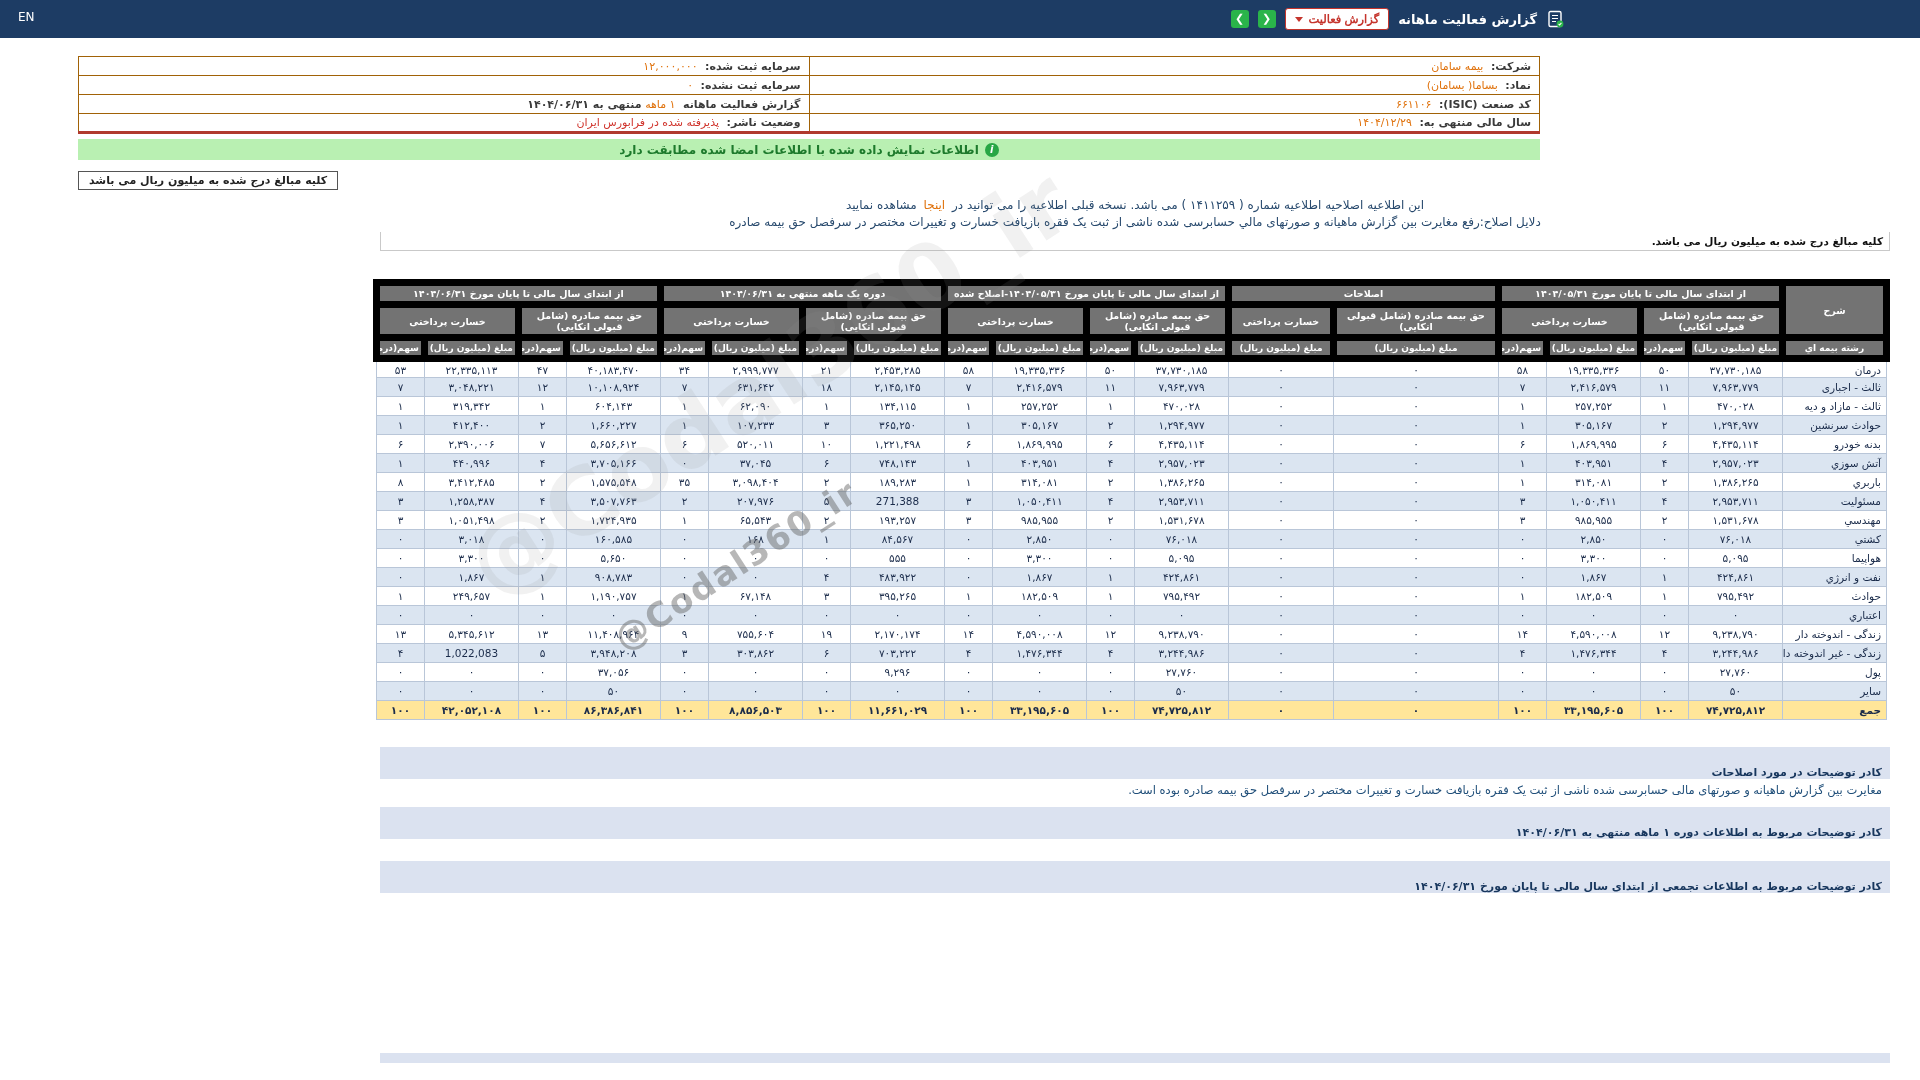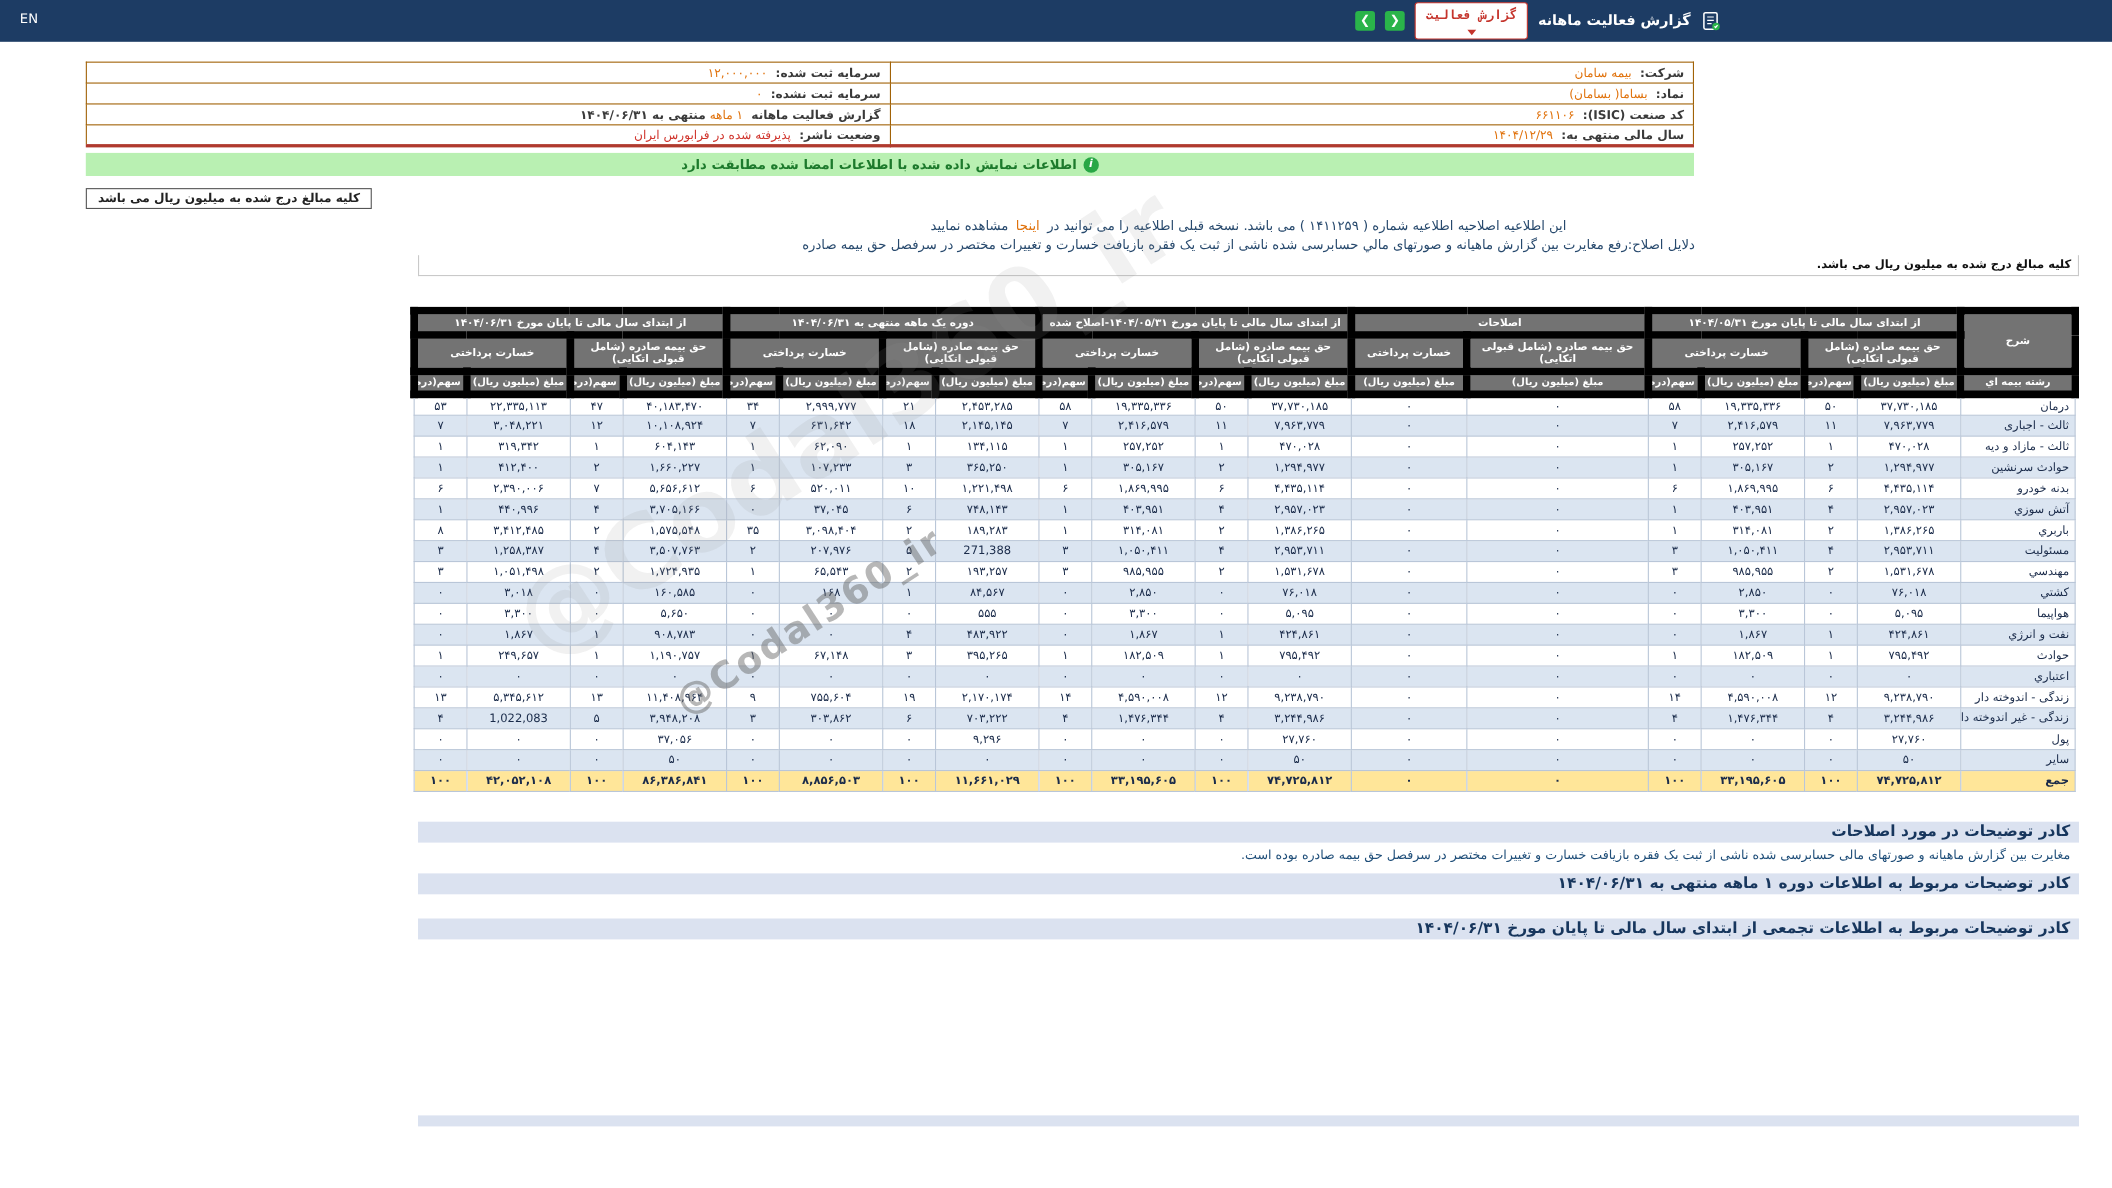--- a/index.html
+++ b/index.html
@@ -11,21 +11,21 @@
     color:#222;
   }
   
   .topbar { position:relative; height:38px; background:#1d3c64; width:100%; }
   .topbar-inner { position:absolute; top:0; right:356px; height:38px; display:flex; align-items:center; gap:9px; }
   .topbar-title { color:#fff; font-size:13px; font-weight:bold; }
   .report-icon { display:flex; align-items:center; }
   .report-type-btn {
     background:#fff; color:#c5342c; border:1px solid #c5342c; border-radius:3px;
     font-size:11.5px; font-weight:bold; padding:3px 9px; display:flex; align-items:center; gap:6px;
-    font-family:Liberation Mono, monospace; cursor:pointer;flex-direction:column;
+    font-family:Liberation Sans, sans-serif; cursor:pointer;
   }
   .caret-down { width:0; height:0; border-left:4px solid transparent; border-right:4px solid transparent; border-top:5px solid #c5342c; display:inline-block; }
   .nav-btn {
     width:18px; height:18px; background:#2ab44a; border:none; border-radius:3px; color:#fff;
     font-size:11px; font-weight:bold; line-height:16px; text-align:center; padding:0; cursor:pointer;
     font-family:"DejaVu Sans", sans-serif;
   }
   .lang-link { position:absolute; left:18px; top:10px; color:#fff; font-size:12px; text-decoration:none; cursor:pointer; }
 
   
@@ -85,22 +85,22 @@
   table.perf td {
     border:1px solid #b9c6d8; font-size:10.5px; color:#1a2b4a;
     padding:1px 5px; height:19px; text-align:center; overflow:hidden; white-space:nowrap;
   }
   table.perf td.lbl { text-align:right; }
   table.perf tr.alt td { background:#dbe5f1; }
   table.perf tr.total td { background:#ffe699; font-weight:bold; }
 
   
   .footer-bar {
-    background:#dbe2f0; color:#17365d; font-size:14px; font-weight:bold;
-    height:19px; line-height:19px; padding:0 8px; margin-top:8px;
+    background:#dbe2f0; color:#17365d; font-size:11px; font-weight:bold;
+    height:19px; line-height:19px; padding:16px 8px; margin-top:8px;
   }
   .footer-bar.first { margin-top:27px; }
   .footer-text { color:#1f4e79; font-size:11.5px; padding:4px 8px 2px; }
   .footer-gap { height:14px; }
   .footer-partial { margin-top:160px; height:10px; background:#dbe2f0; }
 
   
   .wm { position:absolute; pointer-events:none; direction:ltr; font-weight:bold; }
   .wm-big { top:330px; left:420px; font-size:92px; color:rgba(150,150,150,0.13); transform:rotate(-33deg); }
   .wm-small { top:545px; left:595px; font-size:34px; color:rgba(95,95,95,0.45); transform:rotate(-33deg); letter-spacing:2px; }

